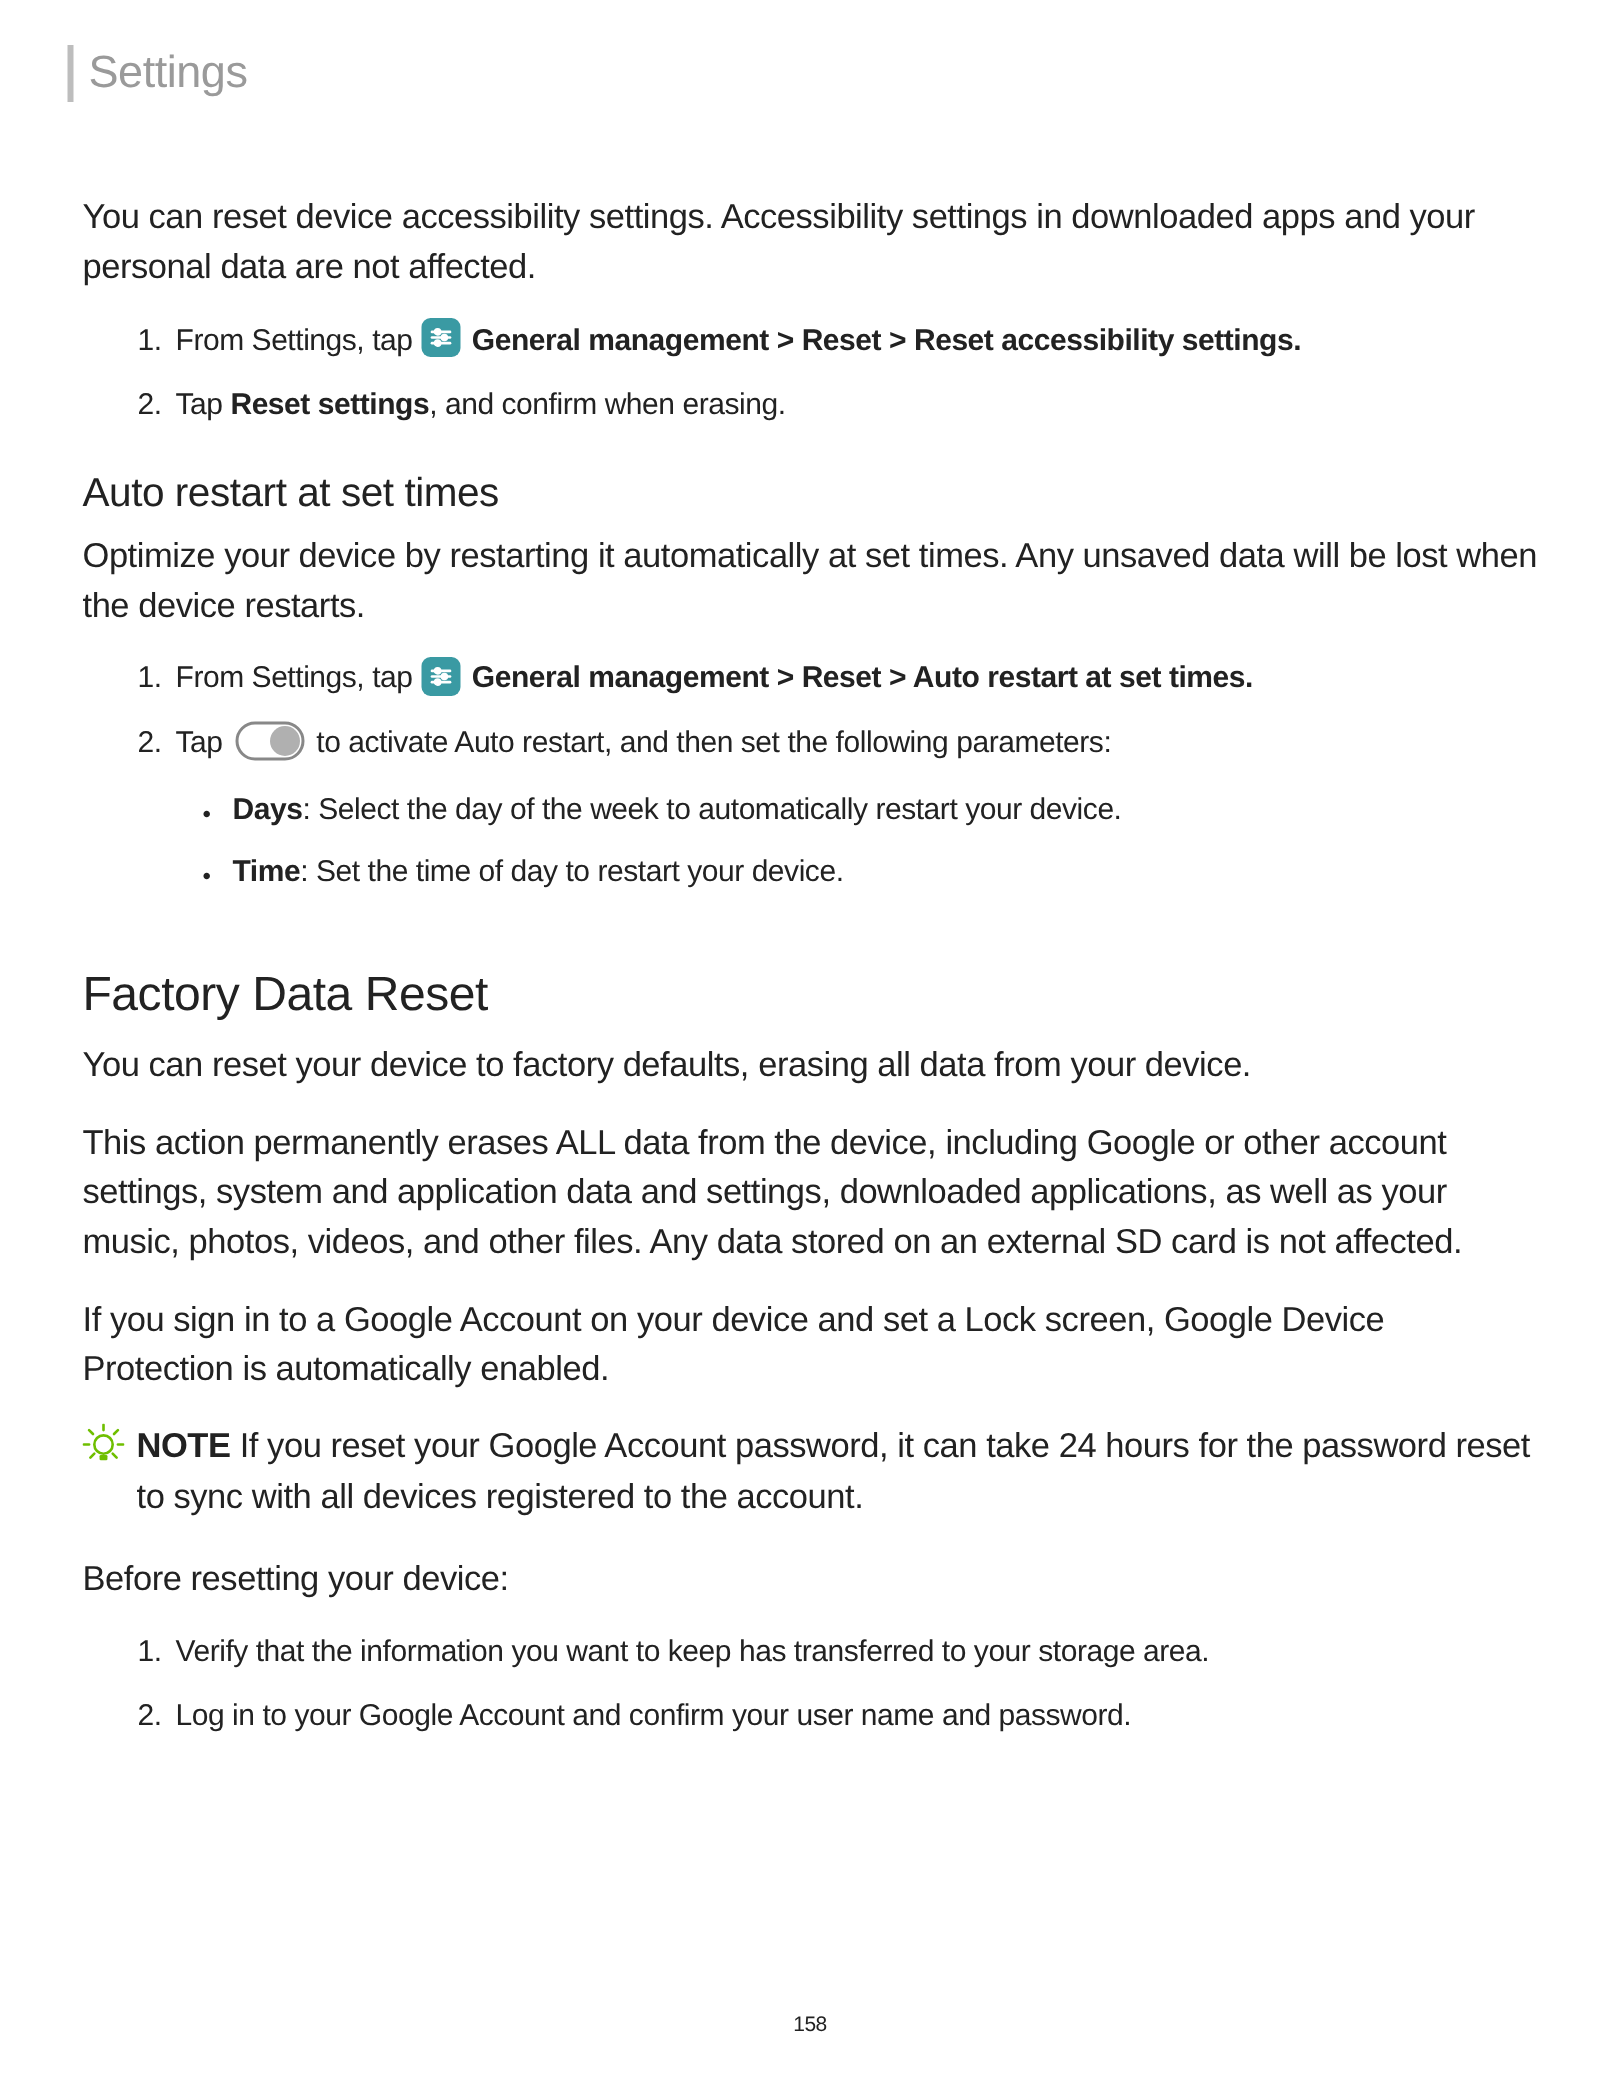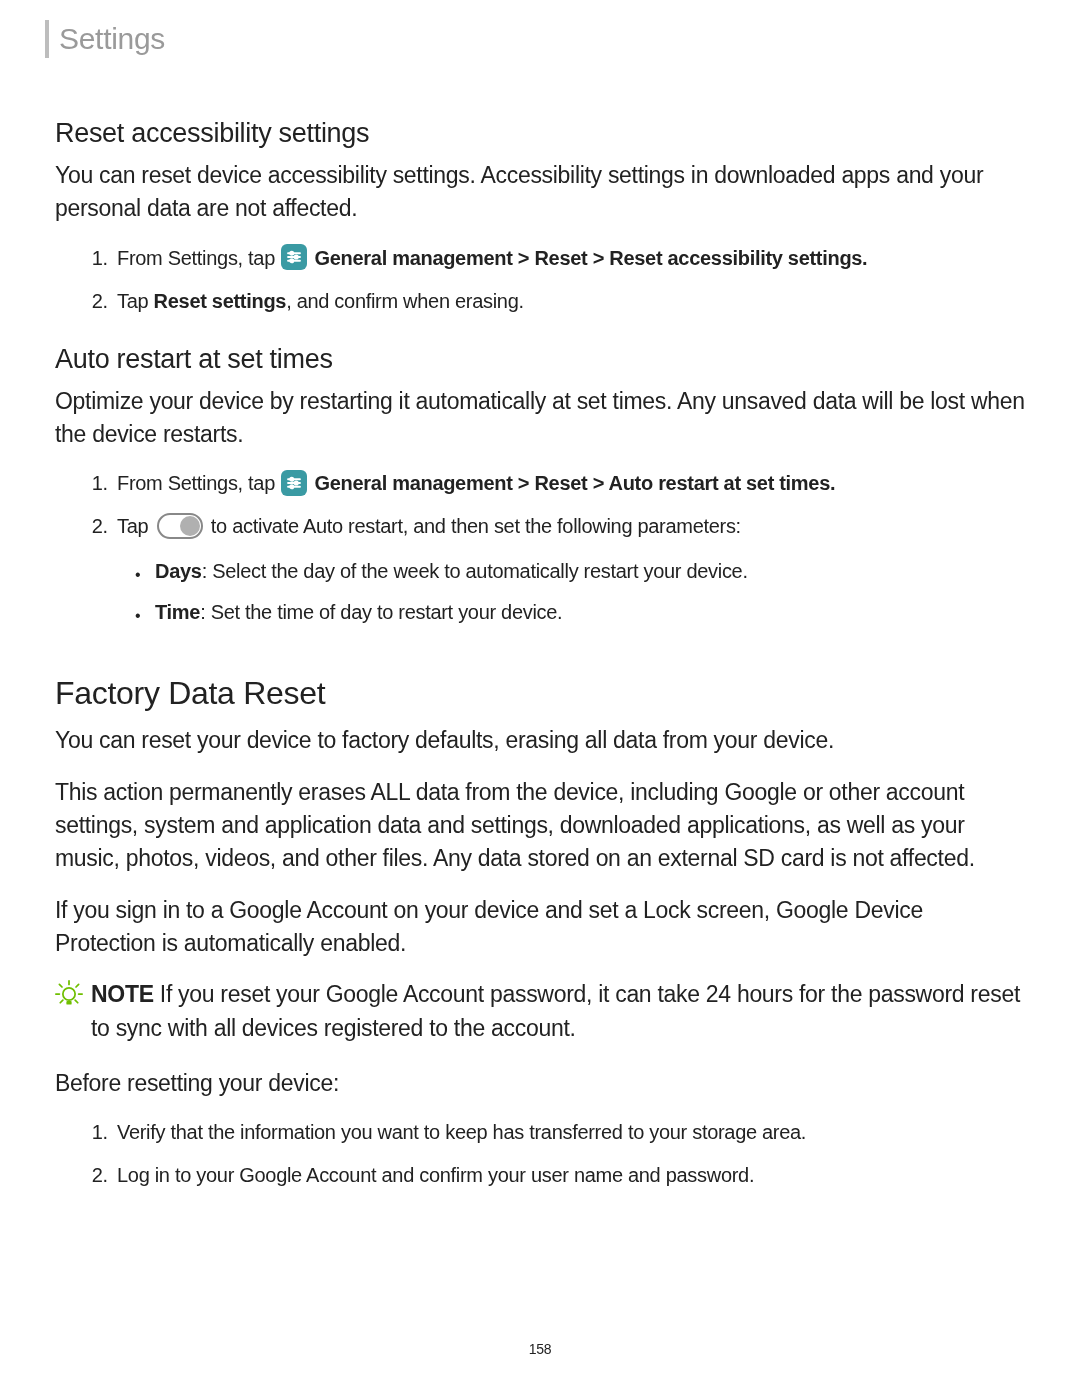--- a/index.html
+++ b/index.html
@@ -6,21 +6,21 @@
     font-family: Arial, Helvetica, sans-serif;
     margin: 0;
     padding: 0;
     background: #fff;
     color: #222;
   }
   .page {
     width: 1080px;
     min-height: 1397px;
     box-sizing: border-box;
-    padding: 8px 55px 40px 55px;
+    padding: 18px 55px 40px 55px;
     position: relative;
     letter-spacing: -0.3px;
     border-radius: 31px;
   }
   .header {
     display: flex;
     align-items: center;
     padding-top: 12px;
     margin-bottom: 60px;
     margin-left: -10px;
@@ -141,21 +141,20 @@
 </head>
 <body>
 
 <div class="page">
 
   <div class="header">
     <div class="header-bar"></div>
     <div class="header-title">Settings</div>
   </div>
 
-  <h2 class="sub">Reset accessibility settings</h2>
   <p class="body">You can reset device accessibility settings. Accessibility settings in downloaded apps and your personal data are not affected.</p>
   <ol>
     <li>
       <span>From Settings, tap </span><span class="gm-icon">
           <svg viewBox="0 0 24 24" fill="none" stroke="#fff" stroke-width="2.4" stroke-linecap="round">
             <line x1="4" y1="7" x2="20" y2="7"></line>
             <circle cx="9" cy="7" r="2.2" fill="#fff"></circle>
             <line x1="4" y1="12" x2="20" y2="12"></line>
             <circle cx="15" cy="12" r="2.2" fill="#fff"></circle>
             <line x1="4" y1="17" x2="20" y2="17"></line>

